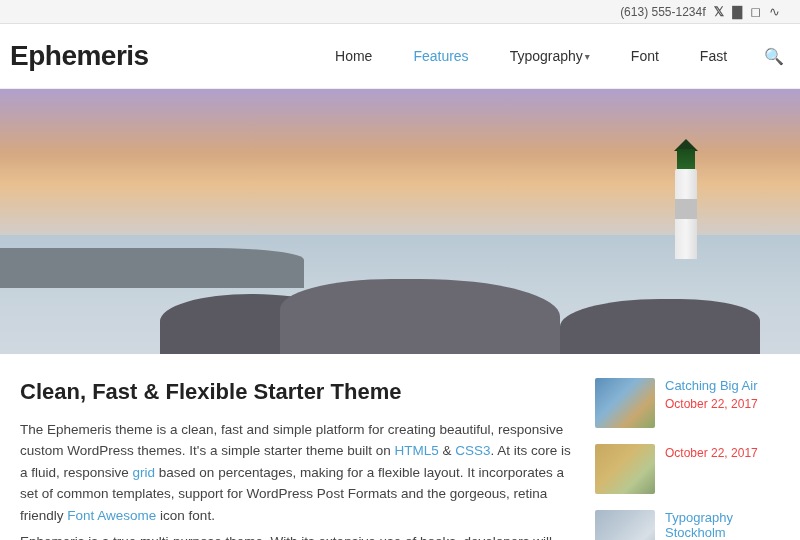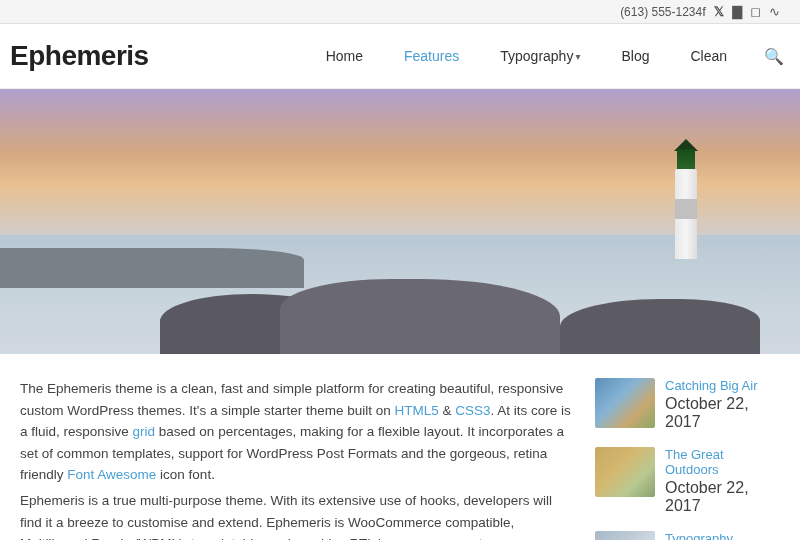--- a/index.html
+++ b/index.html
@@ -222,22 +222,22 @@
     .sidebar-link {
       color: #4a9fd4;
       font-size: 13px;
       font-weight: 500;
       text-decoration: none;
       display: block;
       margin-bottom: 2px;
       cursor: pointer;
     }
     .sidebar-date {
-      font-size: 16px;
-      color: #404040;
+      font-size: 12px;
+      color: #ef4444;
     }
   </style>
 </head>
 <body>
 
 <div class="topbar">
   <span style="display:flex;align-items:center;gap:4px;">(613) 555-1234</span>
   <span class="topbar-icons">
     <span class="topbar-icon">f</span>
     <span class="topbar-icon" style="font-weight:bold;">𝕏</span>
@@ -254,24 +254,24 @@
       <span>Home</span>
     </a>
     <a class="nav-item active">
       <span>Features</span>
     </a>
     <a class="nav-item">
       <span>Typography</span>
       <span class="chevron">▾</span>
     </a>
     <a class="nav-item">
-      <span>Blog</span>
+      <span>Font</span>
     </a>
     <a class="nav-item">
-      <span>Clean</span>
+      <span>Fast</span>
     </a>
     <span class="nav-search">🔍</span>
   </nav>
 </header>
 
 <div class="hero">
   <div class="hero-scene">
     <div class="hero-sky"></div>
     <div class="hero-water"></div>
     <div class="hero-land"></div>
@@ -282,41 +282,41 @@
       <div class="lh-cap"></div>
       <div class="lh-lantern"></div>
       <div class="lh-body"></div>
     </div>
   </div>
 </div>
 
 <div class="main-wrapper">
 
   <div class="main-content">
+    <h1 class="post-title">Clean, Fast &amp; Flexible Starter Theme</h1>
     <div class="post-body">
       <p>
         The Ephemeris theme is a clean, fast and simple platform for creating beautiful, responsive custom WordPress themes. It's a simple starter theme built on <a>HTML5</a> &amp; <a>CSS3</a>. At its core is a fluid, responsive <a>grid</a> based on percentages, making for a flexible layout. It incorporates a set of common templates, support for WordPress Post Formats and the gorgeous, retina friendly <a>Font Awesome</a> icon font.
       </p>
       <p>Ephemeris is a true multi-purpose theme. With its extensive use of hooks, developers will find it a breeze to customise and extend. Ephemeris is WooCommerce compatible, Multilingual Ready (WPML), translatable, and provides RTL language support.</p>
 
     </div>
   </div>
 
   <aside class="sidebar">
     <div class="sidebar-item">
       <div class="sidebar-thumb thumb1"></div>
       <div class="sidebar-meta">
         <a class="sidebar-link">Catching Big Air</a>
         <span class="sidebar-date">October 22, 2017</span>
       </div>
     </div>
     <div class="sidebar-item">
       <div class="sidebar-thumb thumb2"></div>
       <div class="sidebar-meta">
-        <a class="sidebar-link">The Great Outdoors</a>
         <span class="sidebar-date">October 22, 2017</span>
       </div>
     </div>
     <div class="sidebar-item">
       <div class="sidebar-thumb thumb3"></div>
       <div class="sidebar-meta">
         <a class="sidebar-link">Typography Stockholm</a>
         <span class="sidebar-date">October 22, 2017</span>
       </div>
     </div>

